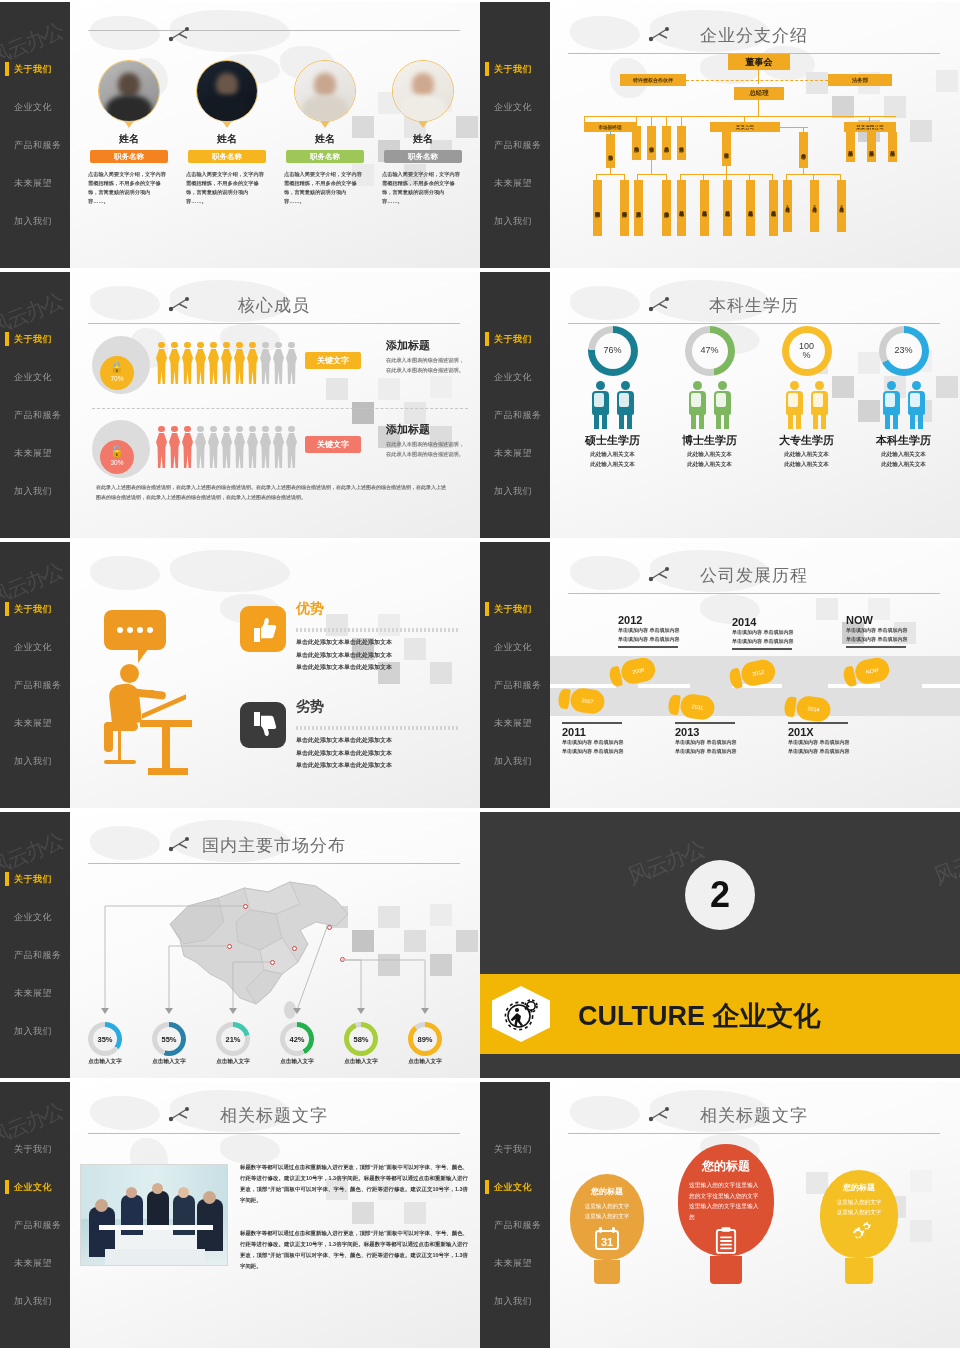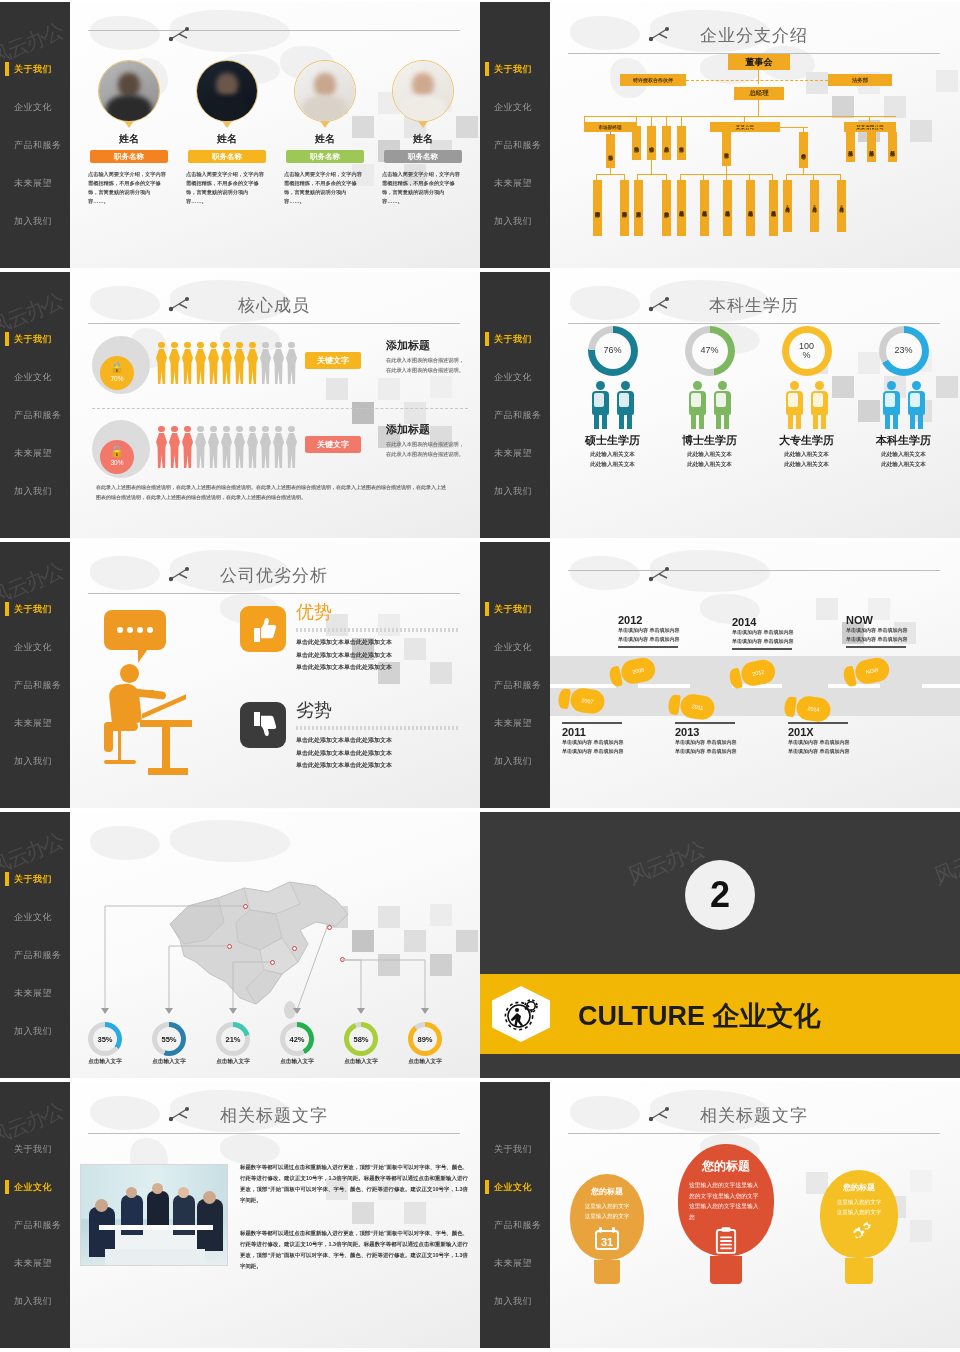--- a/index.html
+++ b/index.html
@@ -112,21 +112,21 @@
   .bubble { position:absolute; left:104px; top:68px; width:62px; height:40px;
             background:#EE9A22; border-radius:8px; }
   .bubble:after { content:""; position:absolute; left:34px; bottom:-13px; width:0;height:0;
             border-left:10px solid #EE9A22; border-bottom:14px solid transparent; }
   .bubble .dots { position:absolute; inset:0; display:flex; align-items:center;
             justify-content:center; gap:4px; }
   .bubble .dots i { width:6px; height:6px; border-radius:50%; background:#fff; display:block; }
   .worker { position:absolute; left:96px; top:122px; width:120px; height:118px; }
   .worker i { position:absolute; background:#EE9A22; display:block; }
   .sqbtn { position:absolute; width:46px; height:46px; border-radius:9px; }
-  .sw-h { position:absolute; font-size:18px; font-weight:normal; }
+  .sw-h { position:absolute; font-size:14px; font-weight:bold; }
   .sw-rule { position:absolute; height:4px;
              background:repeating-linear-gradient(90deg,#d4d4d4 0 2px,transparent 2px 4px); }
   .sw-p { position:absolute; font-size:6px; line-height:2.1; color:#3c3c3c; font-weight:bold; }
 
   
   .road { position:absolute; left:70px; top:114px; width:410px; height:60px; background:#e0e0e0; }
   .dash { position:absolute; top:28px; height:4px; background:#fff; }
   .foot { position:absolute; }
   .foot .ball { position:absolute; left:0; top:0; width:11px; height:20px; background:#F9B615;
                 border-radius:60% 18% 18% 60%; }
@@ -732,30 +732,20 @@
     <div class="sidebar">
       <div class="sb-wm">风云办公</div>
       <div class="sb-list">
         <div class="sb-item active">关于我们</div>
         <div class="sb-item">企业文化</div>
         <div class="sb-item">产品和服务</div>
         <div class="sb-item">未来展望</div>
         <div class="sb-item">加入我们</div>
       </div>
     </div>
-    <div class="head">
-      <svg class="arrow" viewBox="0 0 22 16">
-        <line x1="3" y1="13" x2="19" y2="3" stroke="#5a5a5a" stroke-width="1.4"></line>
-        <line x1="11" y1="8" x2="19" y2="12" stroke="#5a5a5a" stroke-width="1.4"></line>
-        <circle cx="3" cy="13" r="2.2" fill="#4a4a4a"></circle>
-            <circle cx="19" cy="3" r="2" fill="#4a4a4a"></circle>
-      </svg>
-      <div class="t">公司优劣分析</div>
-      <div class="rule"></div>
-    </div>
 
     <div class="bubble">
       <div class="dots">
             <i></i>
             <i></i>
             <i></i>
             <i></i>
           </div>
     </div>
     <div class="worker">
@@ -826,20 +816,21 @@
         <div class="sb-item">加入我们</div>
       </div>
     </div>
     <div class="head">
       <svg class="arrow" viewBox="0 0 22 16">
         <line x1="3" y1="13" x2="19" y2="3" stroke="#5a5a5a" stroke-width="1.4"></line>
         <line x1="11" y1="8" x2="19" y2="12" stroke="#5a5a5a" stroke-width="1.4"></line>
         <circle cx="3" cy="13" r="2.2" fill="#4a4a4a"></circle>
             <circle cx="19" cy="3" r="2" fill="#4a4a4a"></circle>
       </svg>
+      <div class="t">公司发展历程</div>
       <div class="rule"></div>
     </div>
 
     <div class="road">
       <div class="dash" style="left:0px;width:66px"></div>
       <div class="dash" style="left:88px;width:52px"></div>
       <div class="dash" style="left:182px;width:50px"></div>
       <div class="dash" style="left:278px;width:52px"></div>
       <div class="dash" style="left:372px;width:38px"></div>
     </div>
@@ -926,20 +917,30 @@
     </div>
     <div class="sidebar">
       <div class="sb-wm">风云办公</div>
       <div class="sb-list">
         <div class="sb-item active">关于我们</div>
         <div class="sb-item">企业文化</div>
         <div class="sb-item">产品和服务</div>
         <div class="sb-item">未来展望</div>
         <div class="sb-item">加入我们</div>
       </div>
+    </div>
+    <div class="head">
+      <svg class="arrow" viewBox="0 0 22 16">
+        <line x1="3" y1="13" x2="19" y2="3" stroke="#5a5a5a" stroke-width="1.4"></line>
+        <line x1="11" y1="8" x2="19" y2="12" stroke="#5a5a5a" stroke-width="1.4"></line>
+        <circle cx="3" cy="13" r="2.2" fill="#4a4a4a"></circle>
+            <circle cx="19" cy="3" r="2" fill="#4a4a4a"></circle>
+      </svg>
+      <div class="t">国内主要市场分布</div>
+      <div class="rule"></div>
     </div>
 
     <svg class="cnmap" viewBox="0 0 230 150">
       <path d="M40 70 L30 54 L48 36 L78 28 L104 18 L128 22 L150 12 L176 16 L196 30 L208 44 L196 56 L176 52 L160 60 L168 74 L158 92 L142 104 L130 122 L116 134 L100 128 L86 112 L70 104 L56 92 L44 86 Z" fill="#d6d6d6" stroke="#c2c2c2" stroke-width="1"></path>
       <path d="M30 54 L48 36 L78 28 L84 52 L66 70 L44 74 Z" fill="#d0d0d0" stroke="#c2c2c2" stroke-width=".8"></path>
       <path d="M104 18 L128 22 L150 12 L160 34 L136 44 L110 40 Z" fill="#dadada" stroke="#c2c2c2" stroke-width=".8"></path>
       <path d="M110 40 L136 44 L142 68 L120 80 L98 72 L96 52 Z" fill="#d2d2d2" stroke="#c2c2c2" stroke-width=".8"></path>
       <path d="M120 80 L142 68 L158 92 L142 104 L124 100 Z" fill="#dcdcdc" stroke="#c2c2c2" stroke-width=".8"></path>
       <path d="M124 100 L142 104 L130 122 L116 134 L106 118 Z" fill="#d4d4d4" stroke="#c2c2c2" stroke-width=".8"></path>
       <ellipse cx="150" cy="140" rx="6" ry="9" fill="#d8d8d8"></ellipse>

